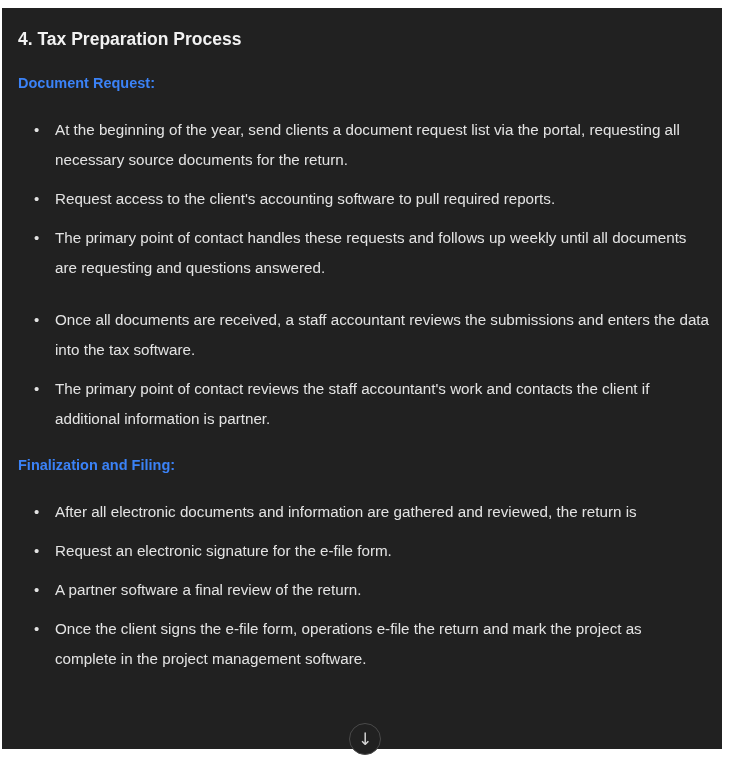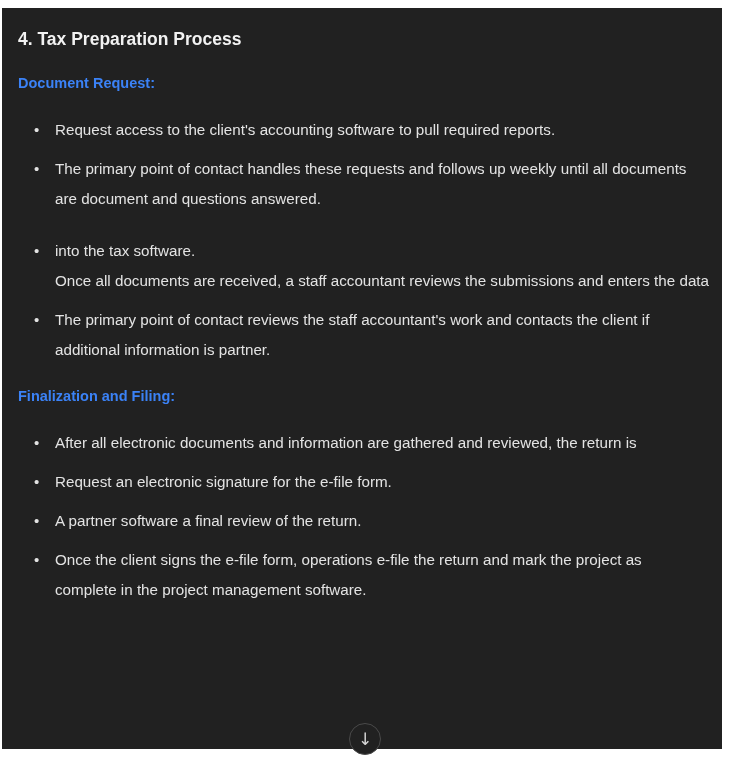--- a/index.html
+++ b/index.html
@@ -93,32 +93,36 @@
 <body>
 
 <div class="page">
   <div class="panel">
 
     <h3 class="heading">4. Tax Preparation Process</h3>
 
     <p class="sec-label">Document Request:</p>
     <ul class="bullets">
       <li>
+        <span class="bl-line">At the beginning of the year, send clients a document request list via the portal, requesting all</span>
+        <span class="bl-line">necessary source documents for the return.</span>
+      </li>
+      <li>
         <span class="bl-line">Request access to the client's accounting software to pull required reports.</span>
       </li>
       <li>
         <span class="bl-line">The primary point of contact handles these requests and follows up weekly until all documents</span>
-        <span class="bl-line">are document and questions answered.</span>
+        <span class="bl-line">are requesting and questions answered.</span>
       </li>
     </ul>
 
     <ul class="bullets">
       <li>
+        <span class="bl-line">Once all documents are received, a staff accountant reviews the submissions and enters the data</span>
         <span class="bl-line">into the tax software.</span>
-        <span class="bl-line">Once all documents are received, a staff accountant reviews the submissions and enters the data</span>
       </li>
       <li>
         <span class="bl-line">The primary point of contact reviews the staff accountant's work and contacts the client if</span>
         <span class="bl-line">additional information is partner.</span>
       </li>
     </ul>
 
     <p class="sec-label">Finalization and Filing:</p>
     <ul class="bullets">
       <li>

